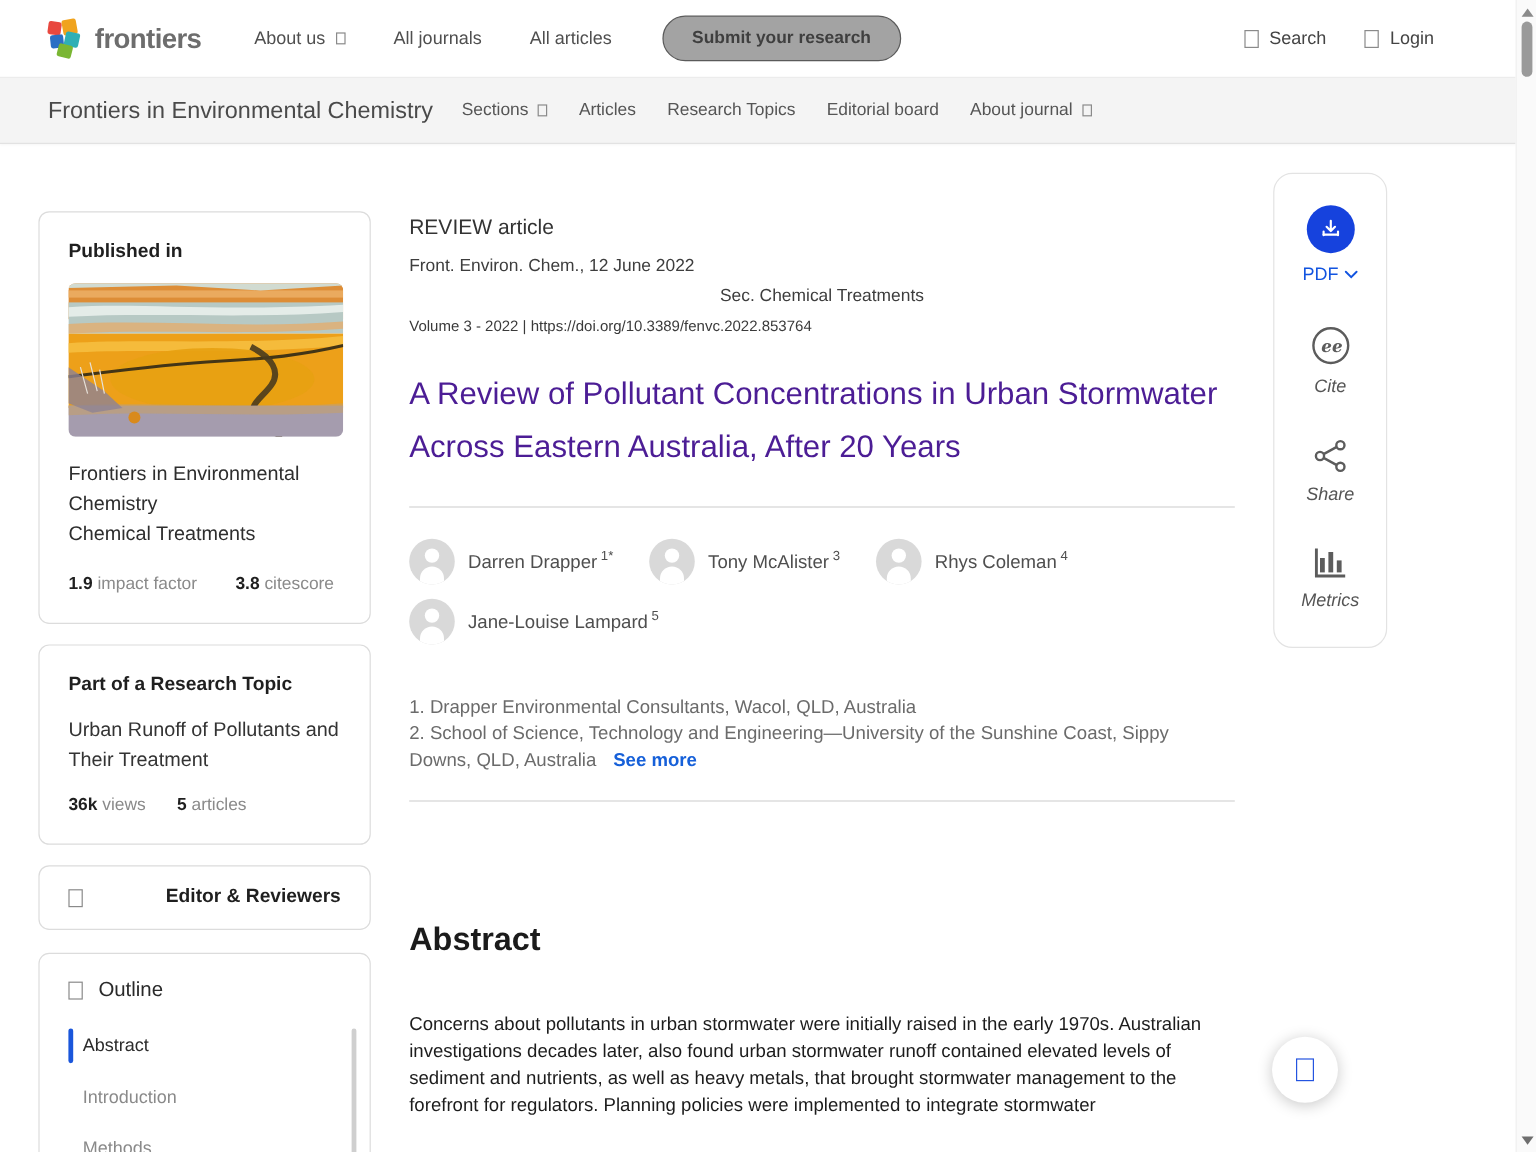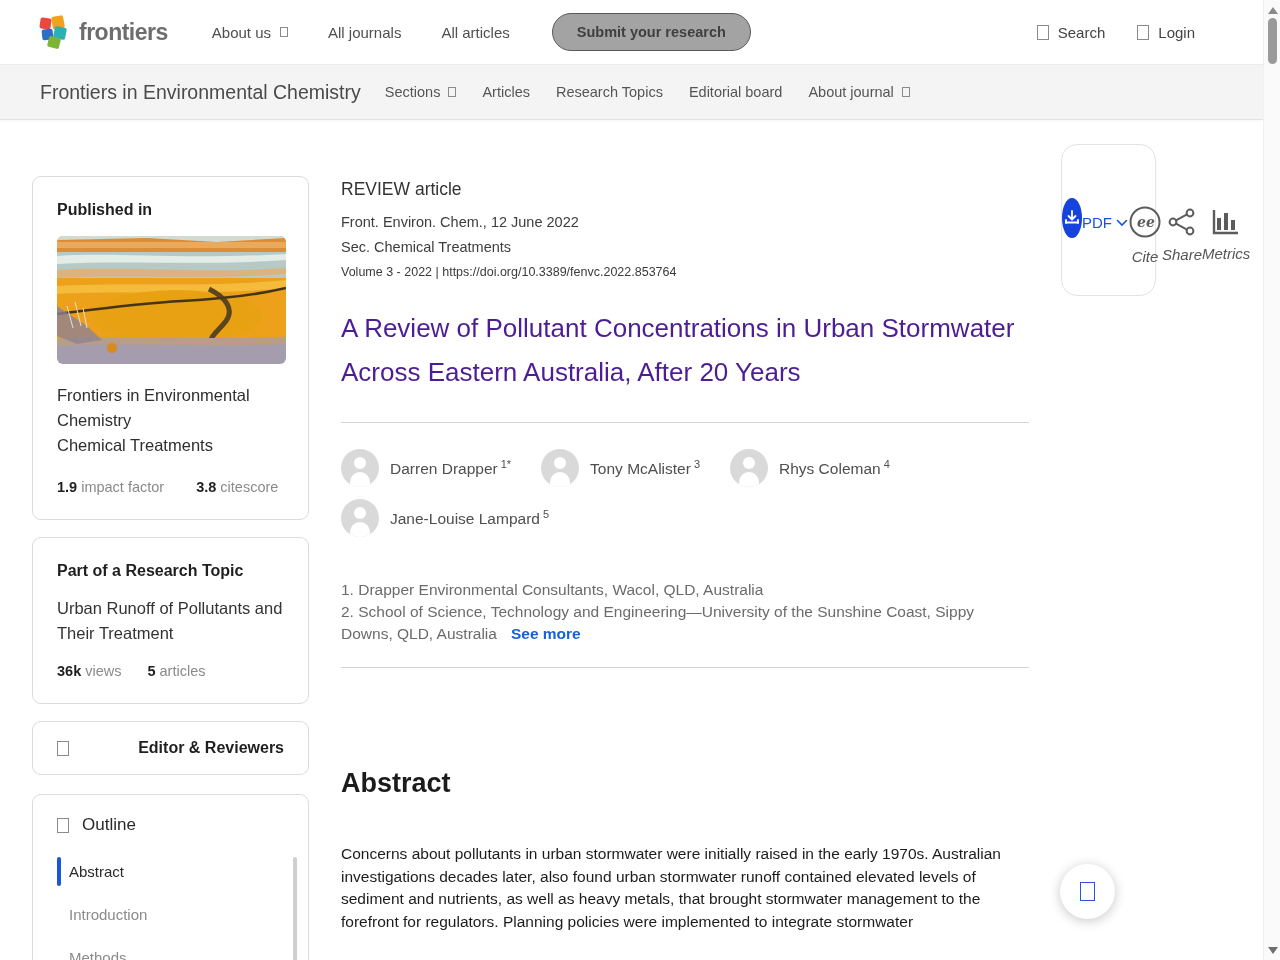--- a/index.html
+++ b/index.html
@@ -62,21 +62,21 @@
     color:#8a8a8a; cursor:pointer; }
   .outline-item.active { color:#2b2b2b; }
   .outline-item.active::before { content:""; position:absolute; left:0; top:0; bottom:0; width:4px;
     background:#1a56db; border-radius:2px; }
   .outline-scroll { position:absolute; right:11px; top:62px; bottom:-4px; width:4px; background:#cfcfcf; border-radius:2px; }
 
   
   .main { position:absolute; left:341px; top:120px; width:688px; }
   .review-type { margin-top:59px; font-size:17.5px; color:#333; }
   .meta-line { margin-top:14px; font-size:14.5px; color:#3d3d3d; }
-  .meta-line2 { margin-top:9px; font-size:14.5px; color:#3d3d3d; }
+  .meta-line2 { margin-top:9px; font-size:14.5px; color:#3d3d3d;text-align:center; }
   .meta-line3 { margin-top:10px; font-size:12.5px; color:#3a3a3a; }
   .article-title { margin-top:27px; font-size:26px; line-height:44px; font-weight:400; color:#4c1d95; width:680px; }
   .divider { border:none; border-top:1px solid #d4d4d4; margin:0; }
   .div1 { margin-top:28px; }
   .authors { margin-top:26px; display:flex; flex-wrap:wrap; row-gap:12px; }
   .author { display:flex; align-items:center; margin-right:30px; cursor:pointer; }
   .avatar { position:relative; width:38px; height:38px; border-radius:50%; background:#d9d9d9;
     overflow:hidden; margin-right:11px; flex:none; }
   .avatar::before { content:""; position:absolute; left:13px; top:8px; width:12px; height:12px;
     border-radius:50%; background:#fff; }
@@ -85,21 +85,21 @@
   .author-name { font-size:15.5px; color:#4f4f4f; }
   .author-name sup { font-size:11px; margin-left:3px; }
   .affiliations { margin-top:42px; font-size:15.5px; line-height:22px; color:#6b6b6b; }
   .see-more { color:#1660d9; font-weight:bold; margin-left:14px; cursor:pointer; text-decoration:none; }
   .div2 { margin-top:22px; }
   .abstract-h { margin-top:100px; font-size:27px; font-weight:600; color:#1b1b1b; }
   .abstract-p { margin-top:44px; font-size:15.5px; line-height:22.5px; color:#1c1c1c; width:688px; }
 
   
   .rail { position:absolute; left:1061px; top:144px; width:95px; border:1px solid #e3e3e3;
-    border-radius:16px; background:#fff; padding:26px 0 30px; display:flex; 
+    border-radius:16px; background:#fff; padding:26px 0 30px; display:flex; flex-direction:column;
     align-items:center; }
   .pdf-circle { width:40px; height:40px; border-radius:50%; background:#1642dd; display:flex;
     align-items:center; justify-content:center; cursor:pointer; }
   .pdf-label { margin-top:9px; font-size:15px; color:#1254e0; display:flex; align-items:center; gap:4px; cursor:pointer; }
   .rail-item { margin-top:34px; display:flex; flex-direction:column; align-items:center; cursor:pointer;font-style:italic; }
   .rail-label { margin-top:9px; font-size:15px; color:#555; }
 
   
   .fab { position:absolute; left:1060px; top:864px; width:55px; height:55px; border-radius:50%;
     background:#fff; box-shadow:0 2px 12px rgba(0,0,0,0.22); display:flex; align-items:center;

